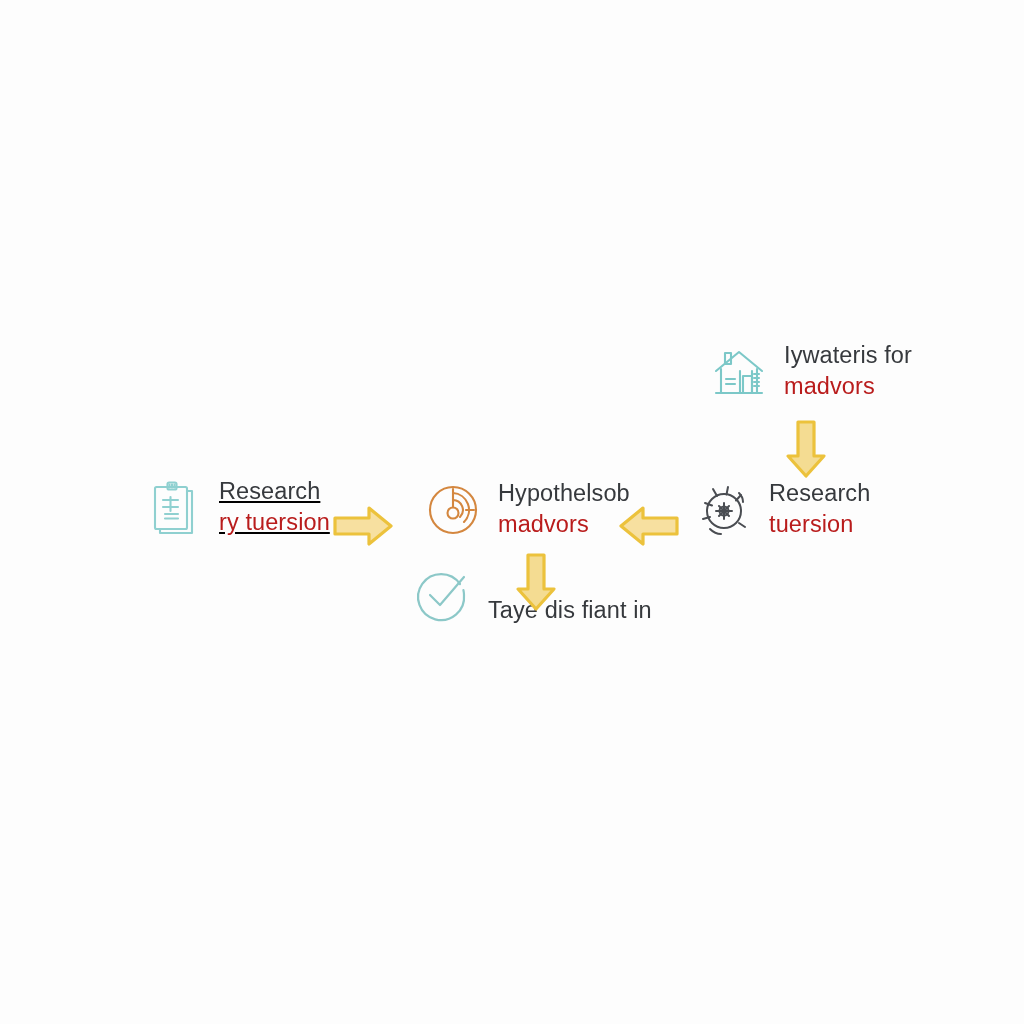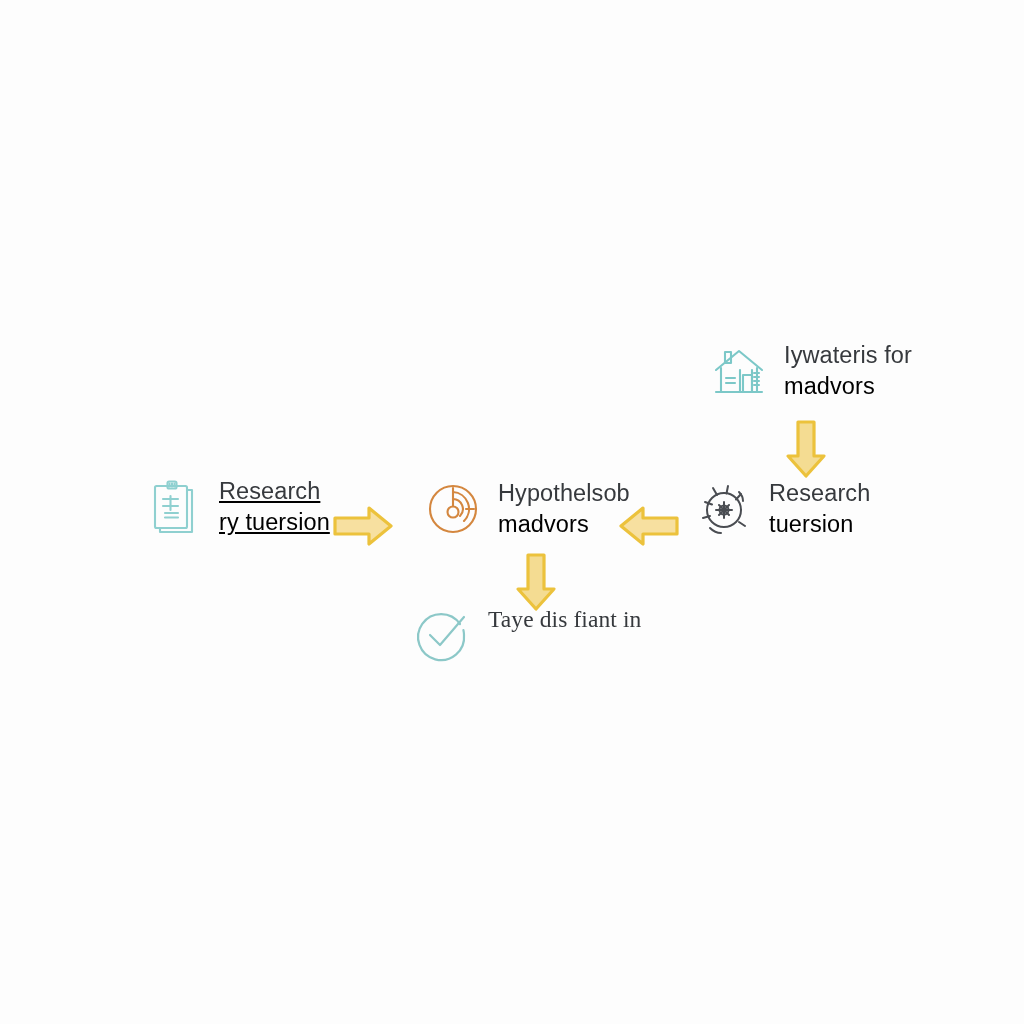--- a/index.html
+++ b/index.html
@@ -19,54 +19,54 @@
     position: relative;
     width: 1024px;
     height: 1024px;
     background: #fdfdfd;
   }
 
   
   .node {
     position: absolute;
     display: flex;
-    align-items: flex-start;
+    align-items: flex-end;
     gap: 14px;
   }
   .node-icon {
     flex: 0 0 auto;
     width: 62px;
     height: 62px;
     display: block;
   }
   .node-label {
     display: flex;
     flex-direction: column;
     justify-content: center;
     color: #36393d;
     font-size: 23.5px;
     line-height: 1.33;
     letter-spacing: 0.1px;
     white-space: nowrap;
   }
   .node-label .line2 {
-    color: #000000;
+    color: #b91c1c;
   }
 
   
   .arrow {
     position: absolute;
   }
 
   
   #node-research        { left: 143px; top: 476px; text-decoration: underline; }
   #node-hypothesis-test { left: 422px; top: 478px; }
   #node-hypotheses      { left: 693px; top: 478px; }
   #node-waters          { left: 708px; top: 340px; }
-  #node-apply           { left: 412px; top: 604px; font-family: Liberation Serif, serif; }
+  #node-apply           { left: 412px; top: 564px; }
 
   #arrow-research-to-test    { left: 331px; top: 503px; }
   #arrow-hypotheses-to-test  { left: 617px; top: 503px; }
   #arrow-test-to-apply       { left: 513px; top: 551px; }
   #arrow-waters-to-hypotheses{ left: 783px; top: 418px; }
 </style>
 </head>
 <body>
 
 <div id="diagram-canvas">

